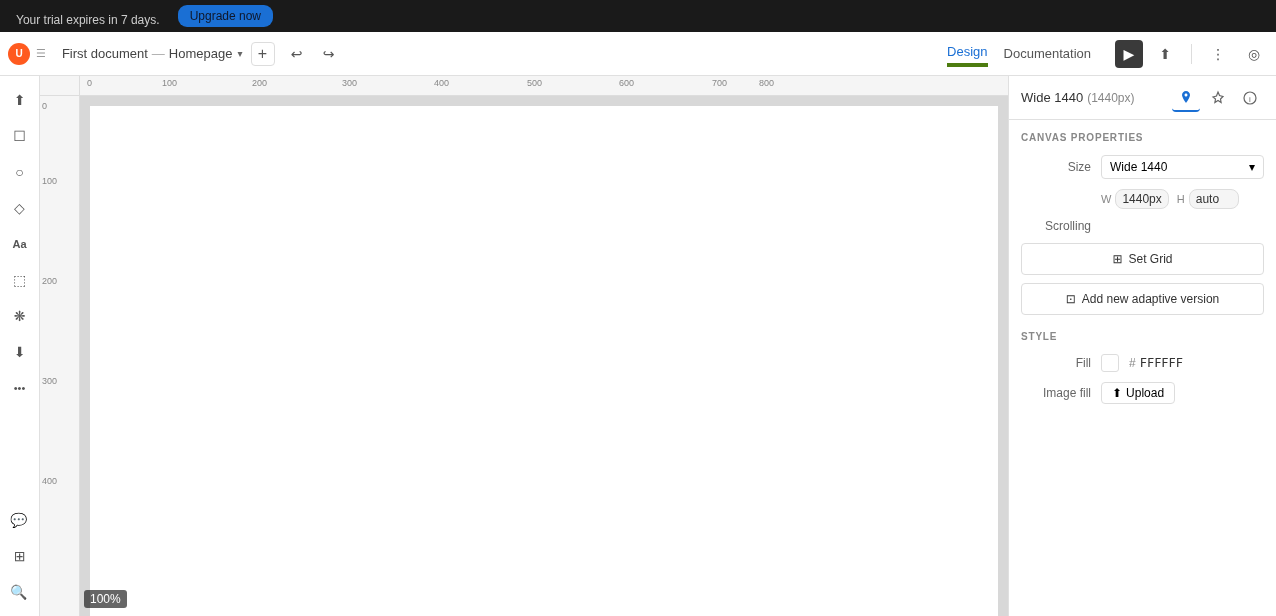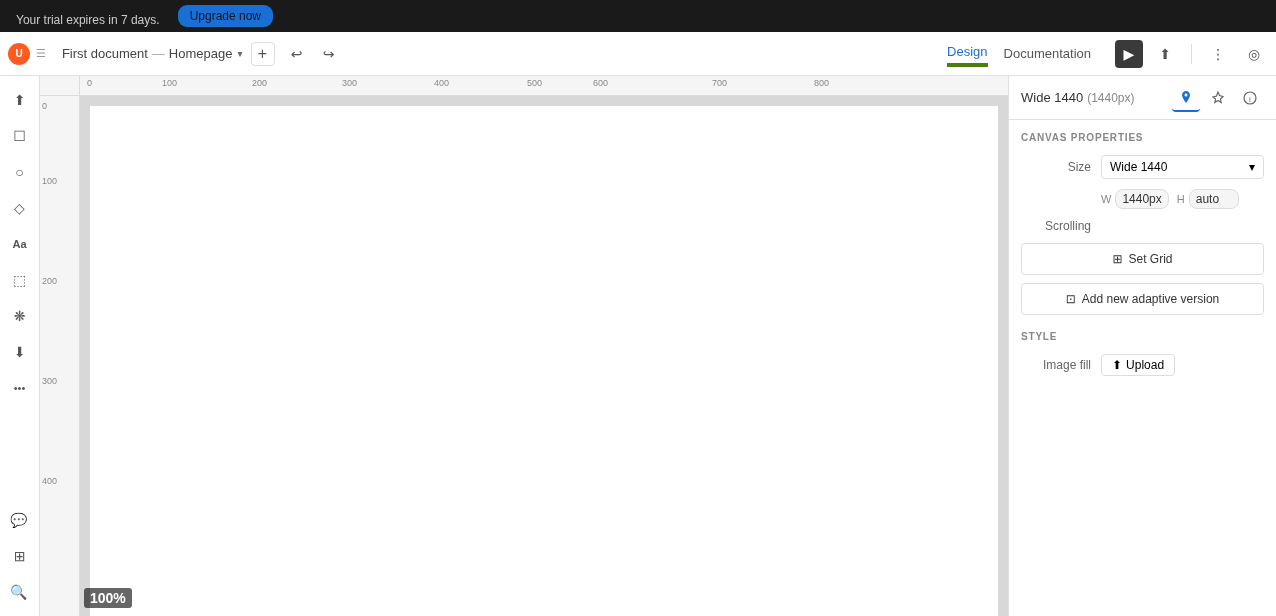--- a/index.html
+++ b/index.html
@@ -127,22 +127,21 @@
     .v-ruler-tick { position: absolute; left: 0; color: #888; font-size: 9px; padding-left: 2px; writing-mode: horizontal-tb; }
 
     .zoom-indicator {
       position: absolute;
       bottom: 8px;
       left: 4px;
       background: rgba(0,0,0,0.6);
       color: white;
       padding: 2px 6px;
       border-radius: 3px;
-      font-size: 14px;
-      font-weight: bold;
+      font-size: 12px;
     }
 
     
     .right-panel {
       width: 268px;
       background: #fff;
       border-left: 1px solid #e0e0e0;
       display: flex;
       flex-direction: column;
     }
@@ -310,23 +309,23 @@
 
     <div class="ruler-row">
       <div class="ruler-corner"></div>
       <div class="h-ruler">
         <span class="ruler-tick" style="left:5px;">0</span>
         <span class="ruler-tick" style="left:80px;">100</span>
         <span class="ruler-tick" style="left:170px;">200</span>
         <span class="ruler-tick" style="left:260px;">300</span>
         <span class="ruler-tick" style="left:352px;">400</span>
         <span class="ruler-tick" style="left:445px;">500</span>
-        <span class="ruler-tick" style="left:511px;text-align:right;">600</span>
+        <span class="ruler-tick" style="left:537px;text-align:right;">600</span>
         <span class="ruler-tick" style="left:630px;">700</span>
-        <span class="ruler-tick" style="left:732px;text-align:center;">800</span>
+        <span class="ruler-tick" style="left:677px;text-align:center;">800</span>
       </div>
     </div>
 
     <div class="canvas-body">
       <div class="v-ruler">
         <span class="v-ruler-tick" style="top:5px;">0</span>
         <span class="v-ruler-tick" style="top:80px;">100</span>
         <span class="v-ruler-tick" style="top:180px;">200</span>
         <span class="v-ruler-tick" style="top:280px;">300</span>
         <span class="v-ruler-tick" style="top:380px;">400</span>
@@ -398,20 +397,28 @@
       </button>
 
       <button class="action-btn">
         <span>⊡</span>
         <span>Add new adaptive version</span>
       </button>
 
       <div class="style-section">
         <div class="section-title">STYLE</div>
 
+        <div class="property-row">
+          <div class="property-label">Fill</div>
+          <div style="display:flex;align-items:center;gap:4px;">
+            <div class="fill-swatch"></div>
+            <span class="fill-hash">#</span>
+            <span class="fill-value">FFFFFF</span>
+          </div>
+        </div>
 
         <div class="property-row">
           <div class="property-label">Image fill</div>
           <button class="upload-btn">
             <span>⬆</span>
             <span>Upload</span>
           </button>
         </div>
       </div>
     </div>

